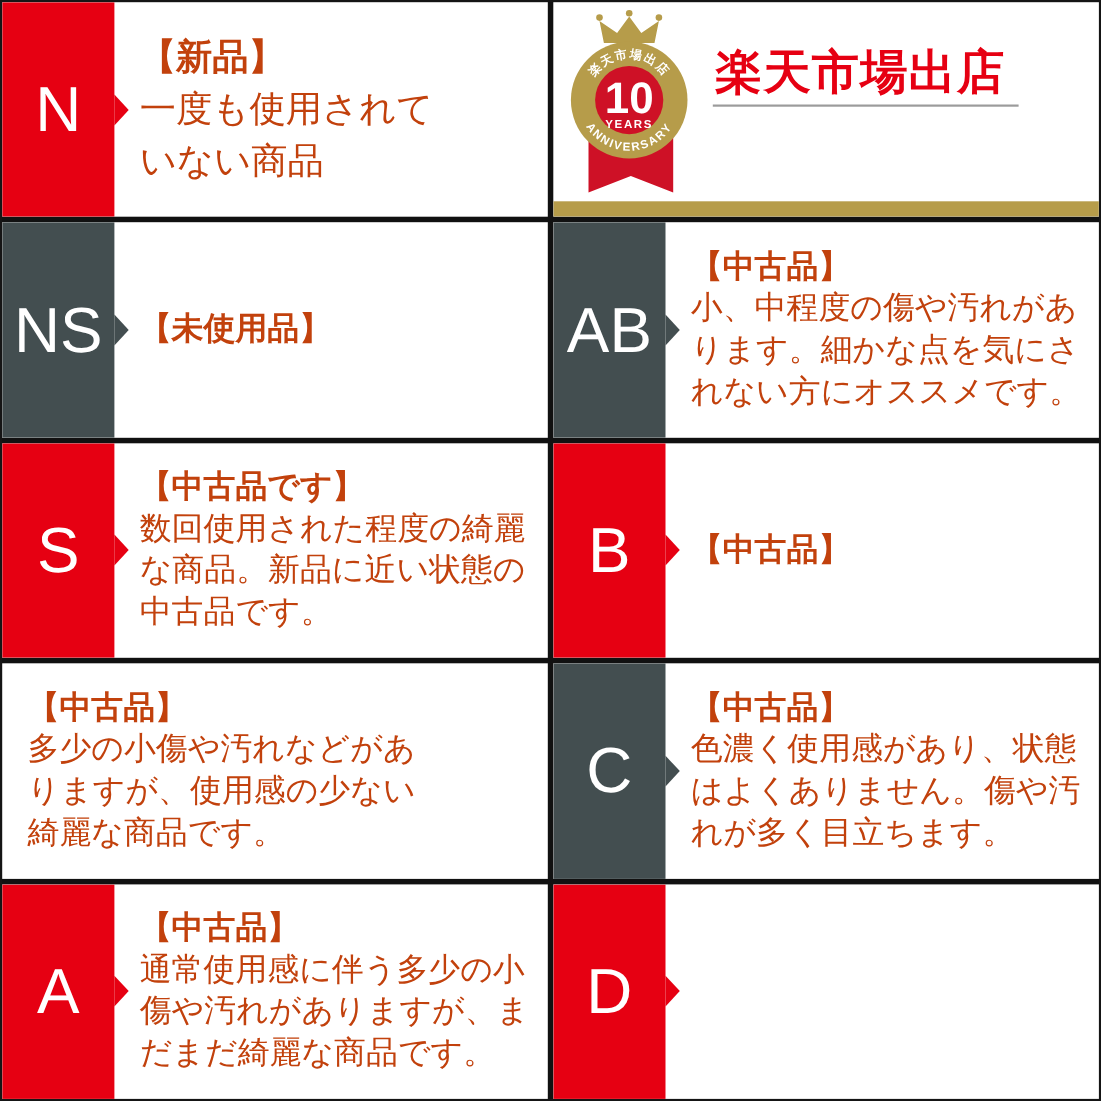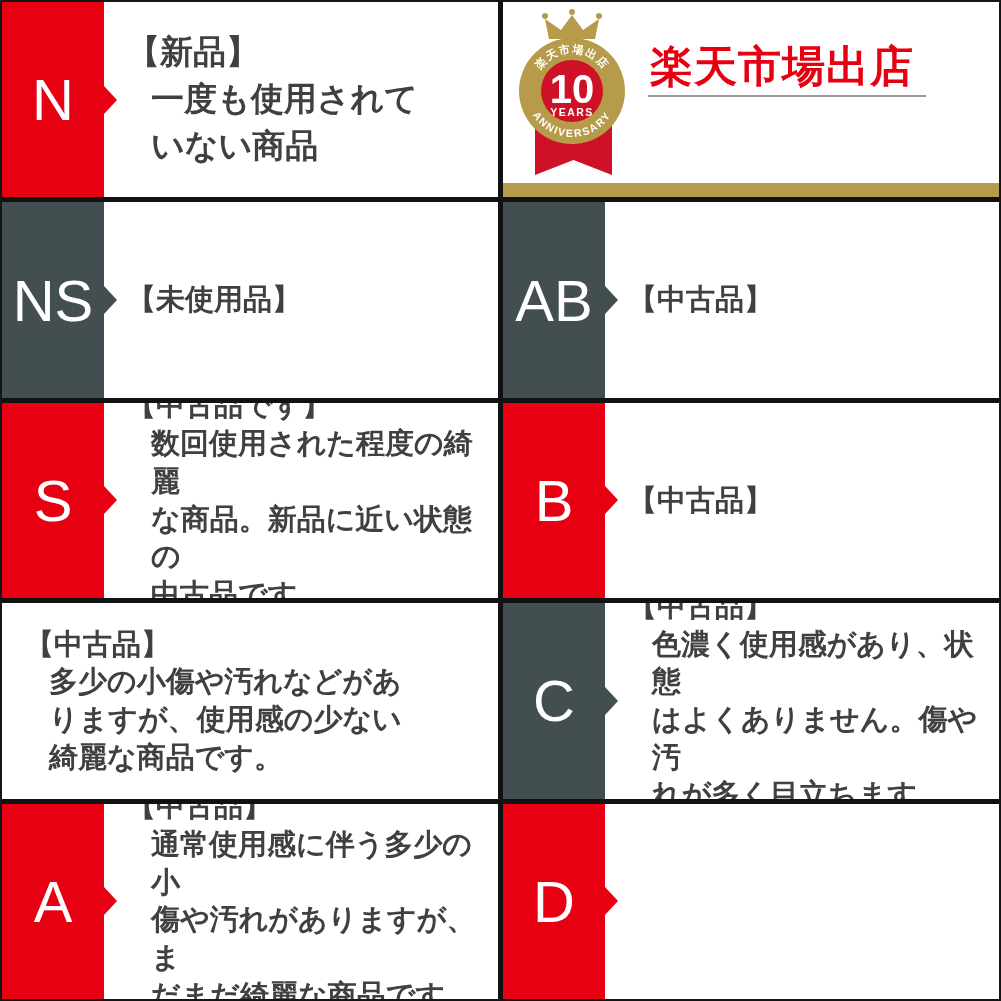--- a/index.html
+++ b/index.html
@@ -36,24 +36,24 @@
     border-bottom:14px solid transparent;
     border-left:13px solid var(--c);
   }
   .grade-red  { --c:var(--red,#e60012); }
   .grade-slate{ --c:var(--slate,#434e50); }
 
   
   .text {
     flex:1; display:flex; flex-direction:column; justify-content:center;
     padding:6px 4px 6px 23px;
-    color:#404040;
+    color:#c2410c;
   }
   .title { font-size:29px; font-weight:700; line-height:1.3; }
-  .desc  { font-size:29px; font-weight:700; line-height:1.3; white-space:pre-line;margin-left:24px; }
+  .desc  { font-size:29px; font-weight:400; line-height:1.3; white-space:pre-line; }
   .cell-n .title, .cell-n .desc { font-size:33px; line-height:1.42; }
 
   
   .badge-cell { display:block; }
   .gold-bar {
     position:absolute; left:0; right:0; bottom:0; height:14px;
     background:var(--gold,#b69c4a);
   }
   .medal-svg { position:absolute; left:6px; top:4px; }
   .headings { position:absolute; left:145px; top:42px; }
@@ -126,20 +126,23 @@
       <div class="title">【未使用品】</div>
     </div>
   </div>
 
   <div class="cell">
     <div class="label grade-slate">
       <span>AB</span>
     </div>
     <div class="text">
       <div class="title">【中古品】</div>
+      <div class="desc">小、中程度の傷や汚れがあ
+ります。細かな点を気にさ
+れない方にオススメです。</div>
     </div>
   </div>
 
   <div class="cell">
     <div class="label grade-red">
       <span>S</span>
     </div>
     <div class="text">
       <div class="title">【中古品です】</div>
       <div class="desc">数回使用された程度の綺麗

